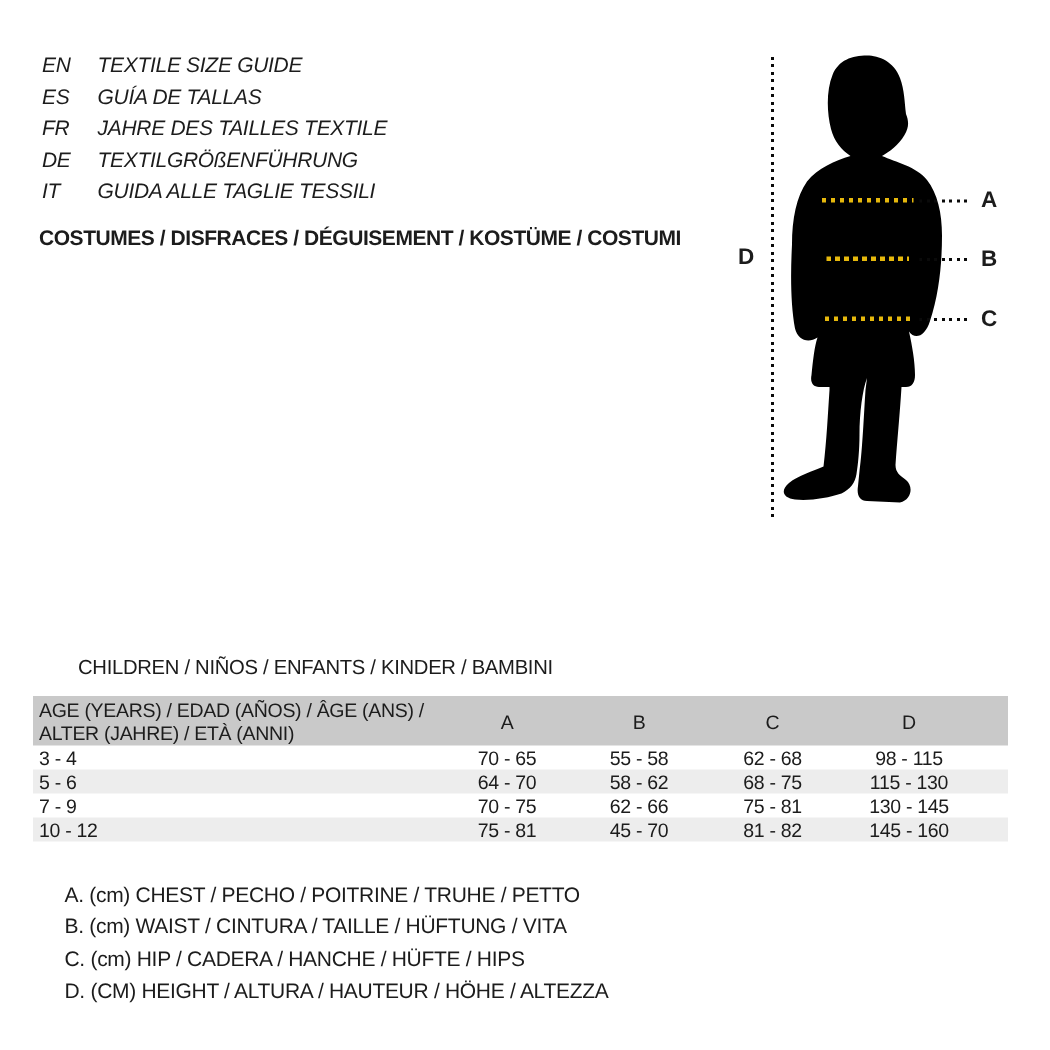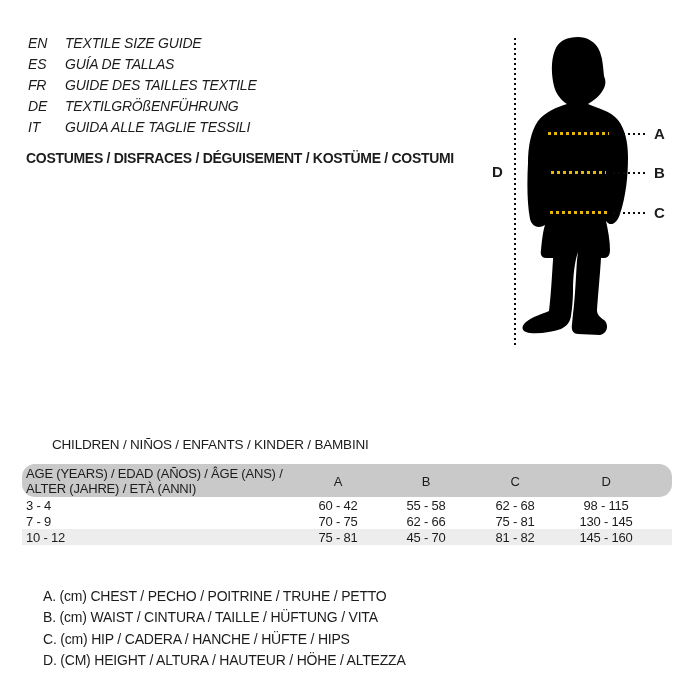--- a/index.html
+++ b/index.html
@@ -37,21 +37,21 @@
     position:absolute; height:2px;
     background-image:repeating-linear-gradient(to right,#0a0a0a 0px,#0a0a0a 2px,transparent 2px,transparent 5px);
   }
   .fig-label {
     position:absolute; font-size:15px; font-weight:700; line-height:16px;
   }
   
   .children-title { position:absolute; left:25px; top:437px; font-size:13.5px;margin-left:27px; }
   .size-table { position:absolute; left:22px; top:464px; width:650px; font-size:13px; }
   .t-row { display:grid; grid-template-columns:272px 88px 88px 90px 92px 20px; align-items:center; }
-  .t-head { background:#c9c9c9; height:33px; line-height:15px; padding-top:1px;border-radius:13px; }
+  .t-head { background:#c9c9c9; height:33px; line-height:15px; padding-top:1px; }
   .t-head .age-head { padding-left:4px; }
   .t-body-row { height:16px; }
   .t-body-row.stripe { background:#ededed; }
   .cell-age { padding-left:4px; }
   .cell-val, .col-letter { text-align:center; }
   
   .legend { position:absolute; left:28px; top:585px;margin-left:15px; }
   .legend-row { height:21.5px; display:flex; align-items:center; font-size:14px; }
 </style>
 </head>
@@ -61,21 +61,21 @@
   <div class="lang-row">
     <span class="lang-code">EN</span>
     <span class="lang-label">TEXTILE SIZE GUIDE</span>
   </div>
   <div class="lang-row">
     <span class="lang-code">ES</span>
     <span class="lang-label">GUÍA DE TALLAS</span>
   </div>
   <div class="lang-row">
     <span class="lang-code">FR</span>
-    <span class="lang-label">GUIDE DES TAILLES TEXTILE</span>
+    <span class="lang-label">JAHRE DES TAILLES TEXTILE</span>
   </div>
   <div class="lang-row">
     <span class="lang-code">DE</span>
     <span class="lang-label">TEXTILGRÖßENFÜHRUNG</span>
   </div>
   <div class="lang-row">
     <span class="lang-code">IT</span>
     <span class="lang-label">GUIDA ALLE TAGLIE TESSILI</span>
   </div>
 </div>
@@ -152,24 +152,32 @@
     </div>
     <div class="col-letter">A</div>
     <div class="col-letter">B</div>
     <div class="col-letter">C</div>
     <div class="col-letter">D</div>
     <div></div>
   </div>
 
   <div class="t-row t-body-row">
     <div class="cell-age">3 - 4</div>
-    <div class="cell-val">60 - 42</div>
+    <div class="cell-val">70 - 65</div>
     <div class="cell-val">55 - 58</div>
     <div class="cell-val">62 - 68</div>
     <div class="cell-val">98 - 115</div>
+    <div></div>
+  </div>
+  <div class="t-row t-body-row stripe">
+    <div class="cell-age">5 - 6</div>
+    <div class="cell-val">64 - 70</div>
+    <div class="cell-val">58 - 62</div>
+    <div class="cell-val">68 - 75</div>
+    <div class="cell-val">115 - 130</div>
     <div></div>
   </div>
   <div class="t-row t-body-row">
     <div class="cell-age">7 - 9</div>
     <div class="cell-val">70 - 75</div>
     <div class="cell-val">62 - 66</div>
     <div class="cell-val">75 - 81</div>
     <div class="cell-val">130 - 145</div>
     <div></div>
   </div>

